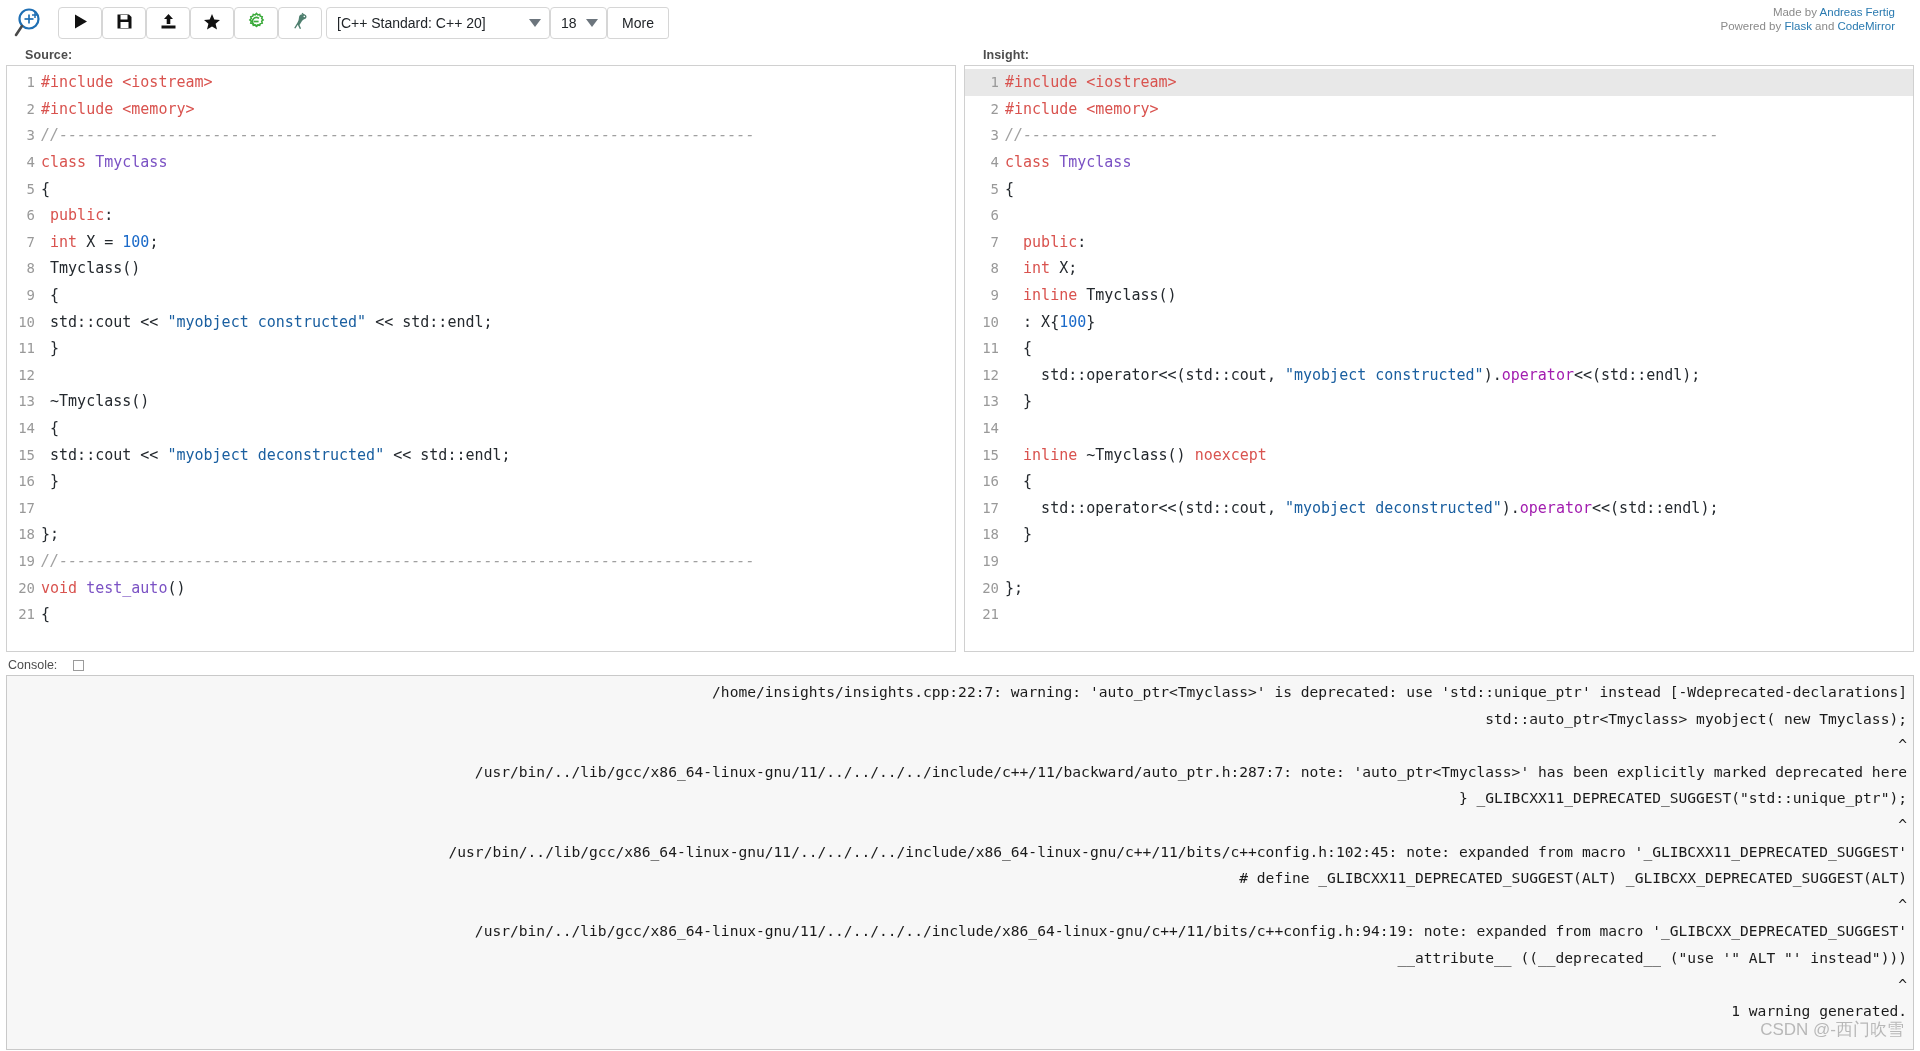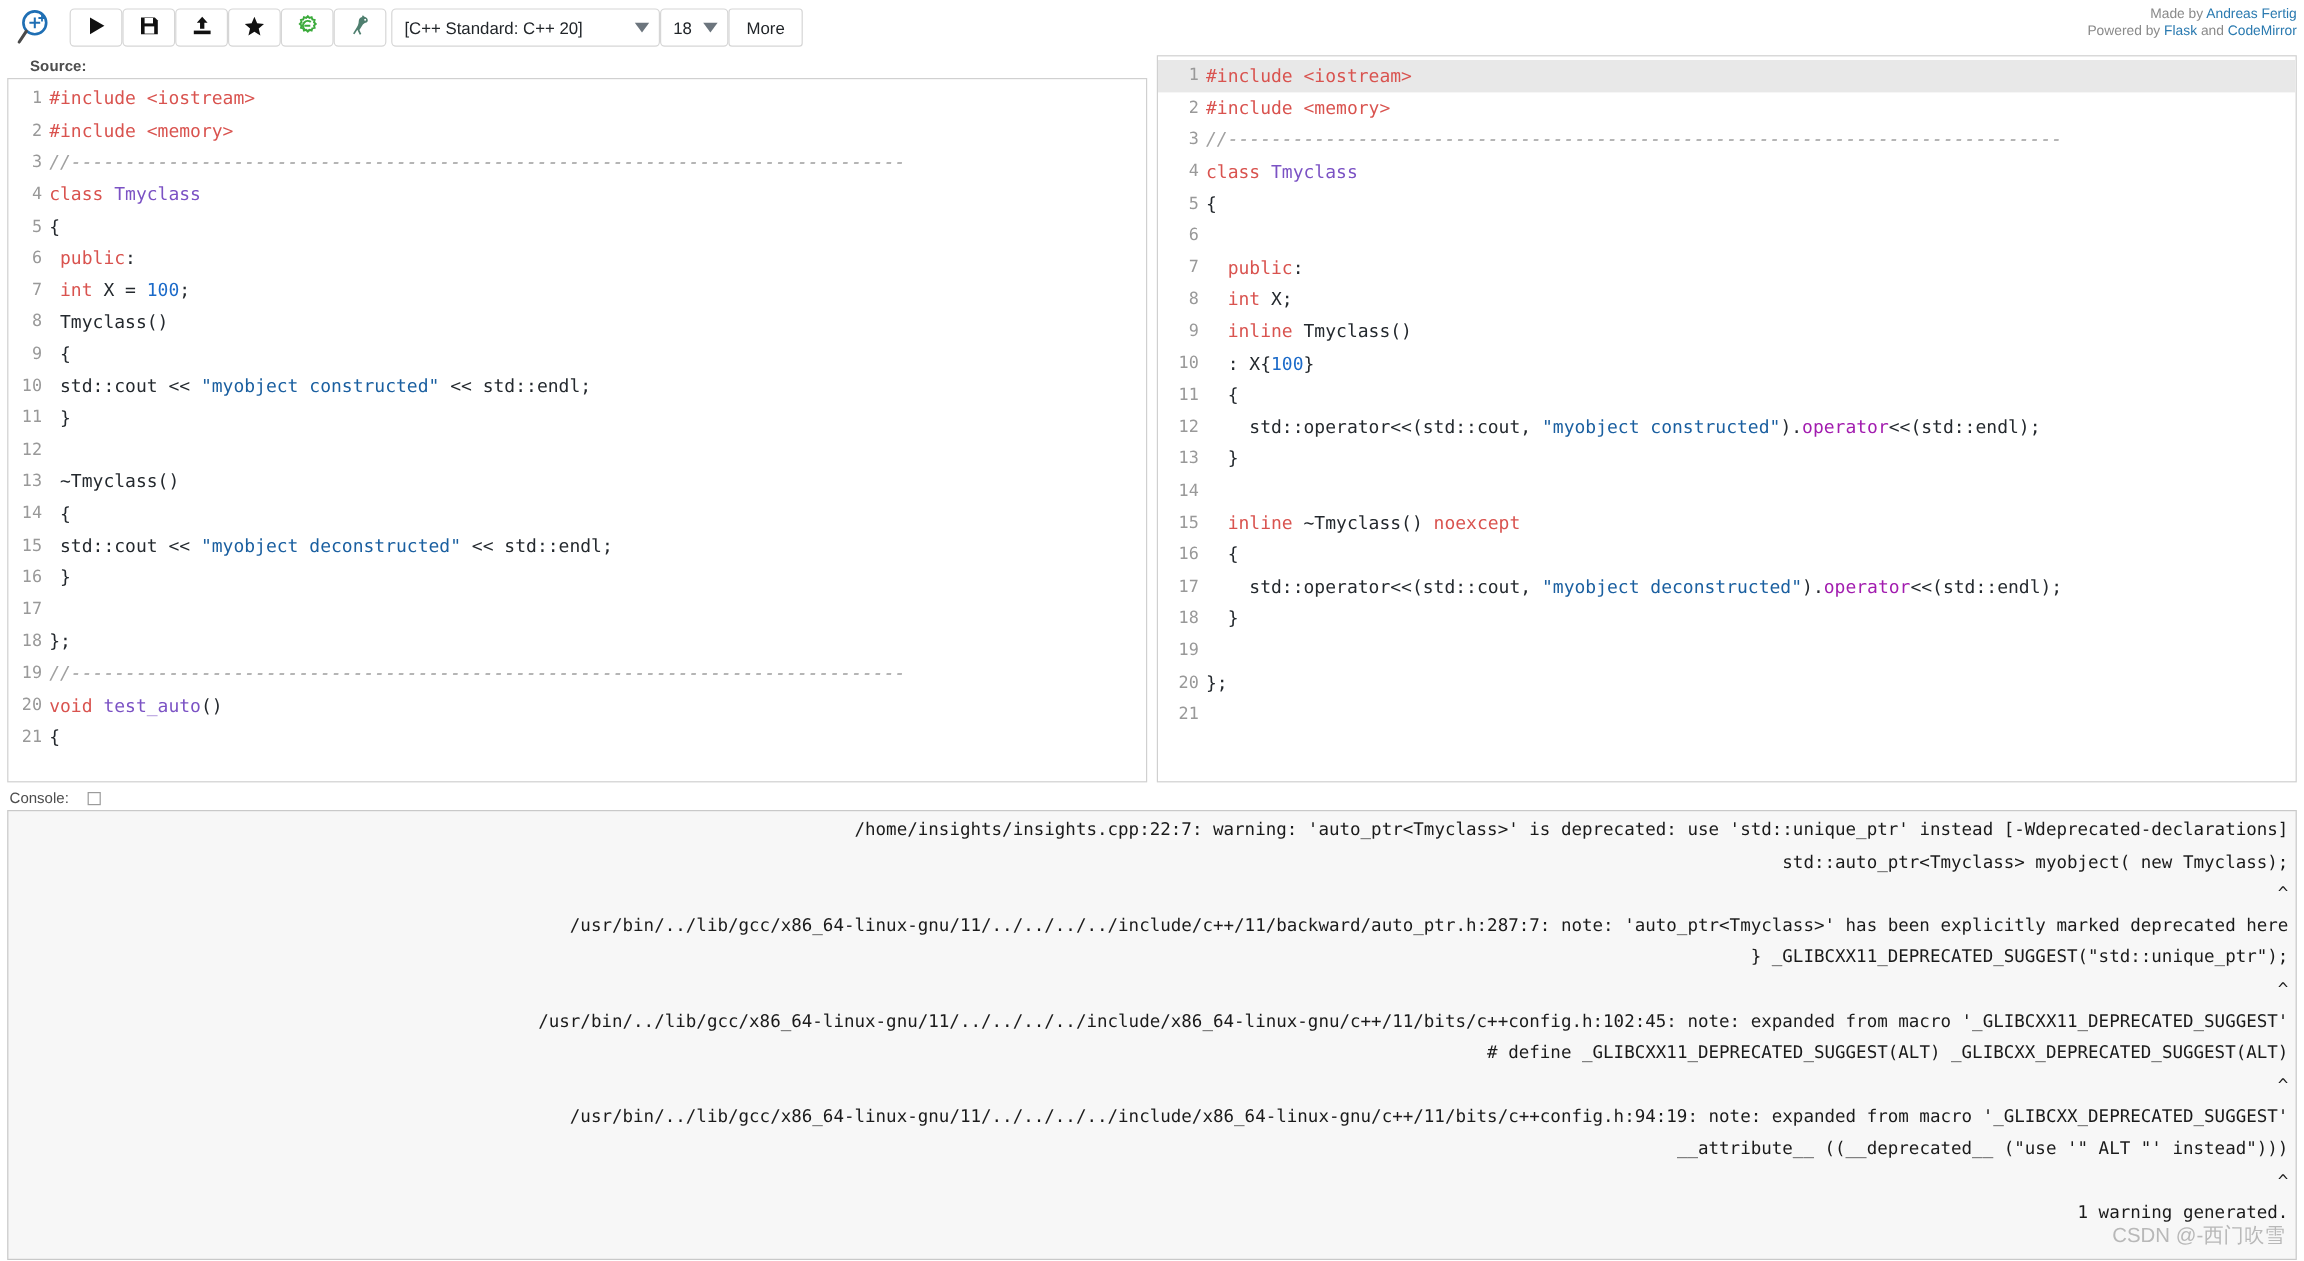--- a/index.html
+++ b/index.html
@@ -67,21 +67,21 @@
     background: #fff;
     font-size: 14px;
     color: #212529;
     display: flex; align-items: center; justify-content: center;
     cursor: pointer;
     font-family: "Liberation Sans", sans-serif;
     flex: 0 0 auto;
   }
   .credits {
     position: absolute;
-    right: 6px; top: 5px;
+    right: 25px; top: 5px;
     text-align: right;
     font-size: 11.5px;
     line-height: 14px;
     color: #8a8a8a;
   }
   .credits a { color: #2a7ab0; text-decoration: none; }
 
   
   .panels {
     display: flex;
@@ -291,20 +291,21 @@
         <div class="cm-line"><span class="gutter">16</span><span class="code"> }</span></div>
         <div class="cm-line"><span class="gutter">17</span><span class="code"></span></div>
         <div class="cm-line"><span class="gutter">18</span><span class="code">};</span></div>
         <div class="cm-line"><span class="gutter">19</span><span class="code"><span class="cmt">//-----------------------------------------------------------------------------</span></span></div>
         <div class="cm-line"><span class="gutter">20</span><span class="code"><span class="kw">void</span> <span class="typ">test_auto</span>()</span></div>
         <div class="cm-line"><span class="gutter">21</span><span class="code">{</span></div>
       </div>
   </div>
 
   <div class="panel">
+    <div class="panel-label">Insight:</div>
     <div class="cm" id="insight-editor">
         <div class="cm-line active"><span class="gutter gutter-wide">1</span><span class="code"><span class="pre">#include &lt;iostream&gt;</span></span></div>
         <div class="cm-line"><span class="gutter gutter-wide">2</span><span class="code"><span class="pre">#include &lt;memory&gt;</span></span></div>
         <div class="cm-line"><span class="gutter gutter-wide">3</span><span class="code"><span class="cmt">//-----------------------------------------------------------------------------</span></span></div>
         <div class="cm-line"><span class="gutter gutter-wide">4</span><span class="code"><span class="kw">class</span> <span class="typ">Tmyclass</span></span></div>
         <div class="cm-line"><span class="gutter gutter-wide">5</span><span class="code">{</span></div>
         <div class="cm-line"><span class="gutter gutter-wide">6</span><span class="code"></span></div>
         <div class="cm-line"><span class="gutter gutter-wide">7</span><span class="code">  <span class="kw">public</span>:</span></div>
         <div class="cm-line"><span class="gutter gutter-wide">8</span><span class="code">  <span class="kw">int</span> X;</span></div>
         <div class="cm-line"><span class="gutter gutter-wide">9</span><span class="code">  <span class="kw">inline</span> Tmyclass()</span></div>

